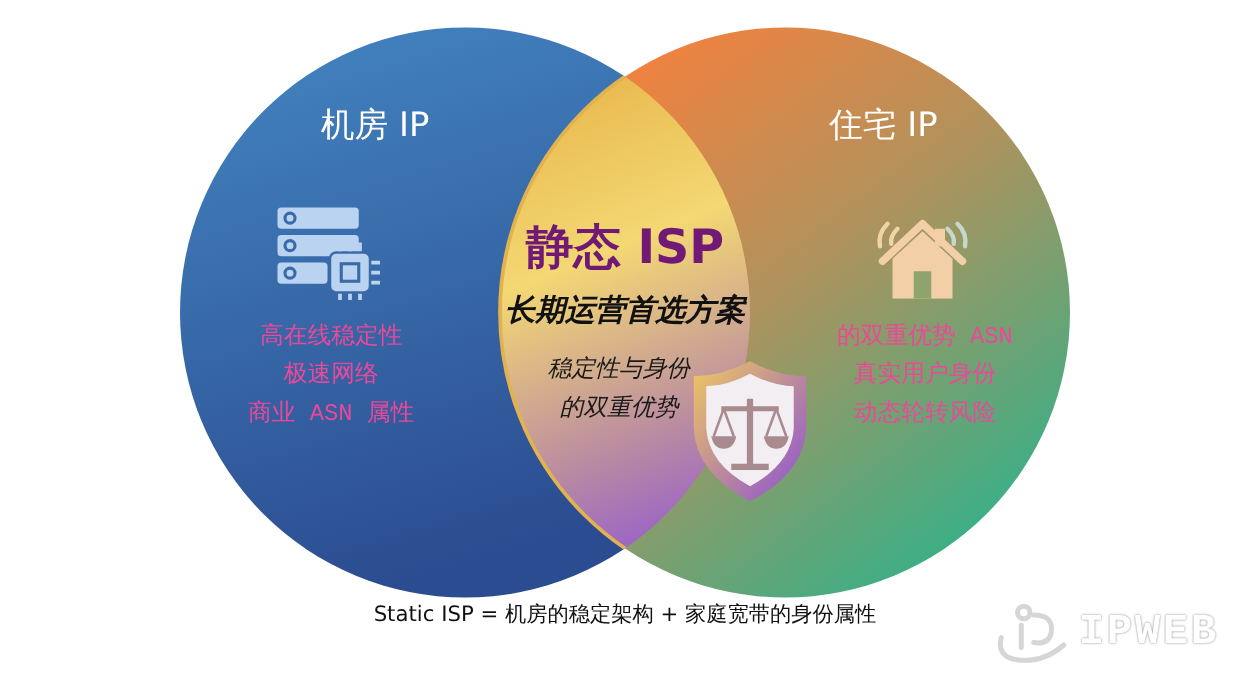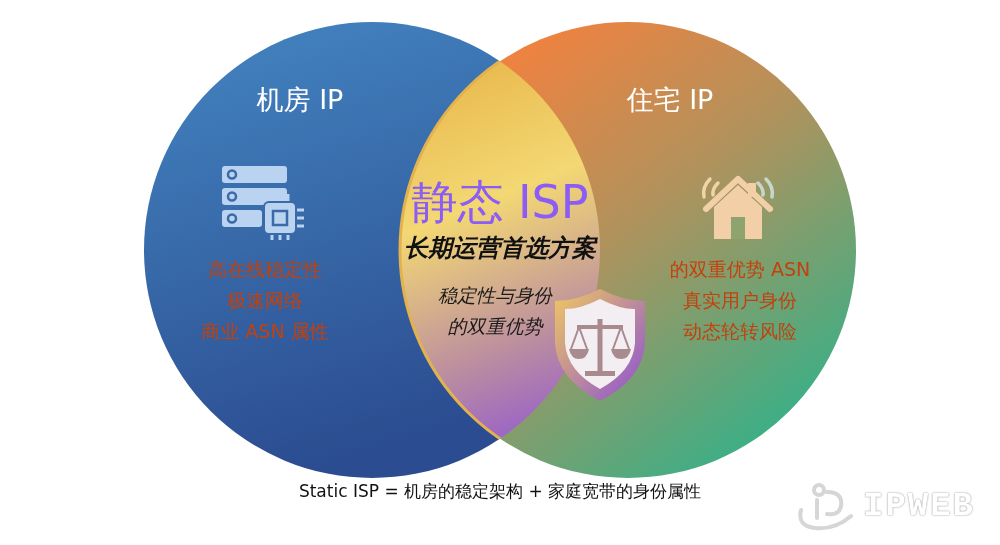--- a/index.html
+++ b/index.html
@@ -2,25 +2,25 @@
 <html><head>
 <meta charset="utf-8">
 <style>
   html, body { margin:0; padding:0; background:#ffffff; }
   body { width:1000px; height:545px; position:relative; overflow:hidden;
          font-family:"DejaVu Sans", "Liberation Sans", sans-serif; }
   .stage { position:absolute; left:0; top:0; width:1000px; height:461px; }
   svg.venn { position:absolute; left:0; top:0; }
   .txt { position:absolute; text-align:center; white-space:nowrap; }
   .title-l { left:220px; top:82px; width:160px; font-size:27px; color:#ffffff; font-weight:500; }
-  .title-r { left:590px; top:82px; width:160px; font-size:27px; color:#ffffff; font-weight:500; }
-  .feat { font-size:19px; color:#c2410c; line-height:31px; }
+  .title-r { left:590px; top:82px; width:160px; font-size:27px; color:#ffffff; font-weight:500;text-align:right; }
+  .feat { font-size:19px; color:#ec4899; line-height:31px;font-family:Liberation Mono, monospace; }
   .feat-l { left:160px; top:254px; width:210px; }
   .feat-r { left:640px; top:254px; width:200px; }
-  .center-title { left:380px; top:172px; width:240px; font-size:46px; font-weight:normal; color:#8b5cf6; }
+  .center-title { left:380px; top:172px; width:240px; font-size:38px; font-weight:bold; color:#701a75; }
   .center-sub { left:380px; top:232px; width:240px; font-size:24px; font-weight:bold; color:#111111;font-style:italic; }
   .center-desc { left:400px; top:280px; width:190px; font-size:19px; color:#1a1a1a; line-height:31px; text-align:center;font-style:italic; }
   .formula { left:150px; top:480px; width:700px; font-size:17px; color:#111111; }
   .logo { position:absolute; left:795px; top:476px; width:205px; height:62px; }
   .logo-text { position:absolute; left:68px; top:11px; font-size:34px; letter-spacing:2px;
                color:#ffffff; font-family:Liberation Mono, monospace; font-weight:bold;
                text-shadow: 0 0 2px #9a9a9a, 0 0 1px #bdbdbd; }
   .icon { position:absolute; }
 </style>
 </head>

